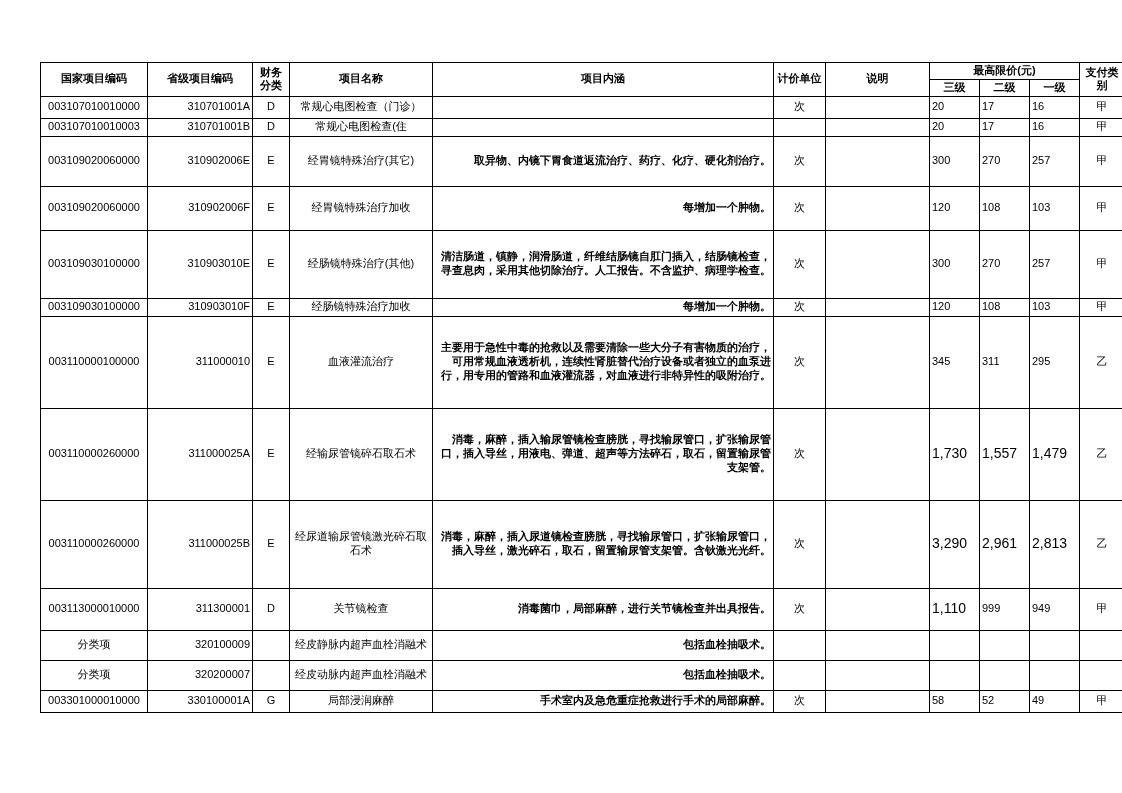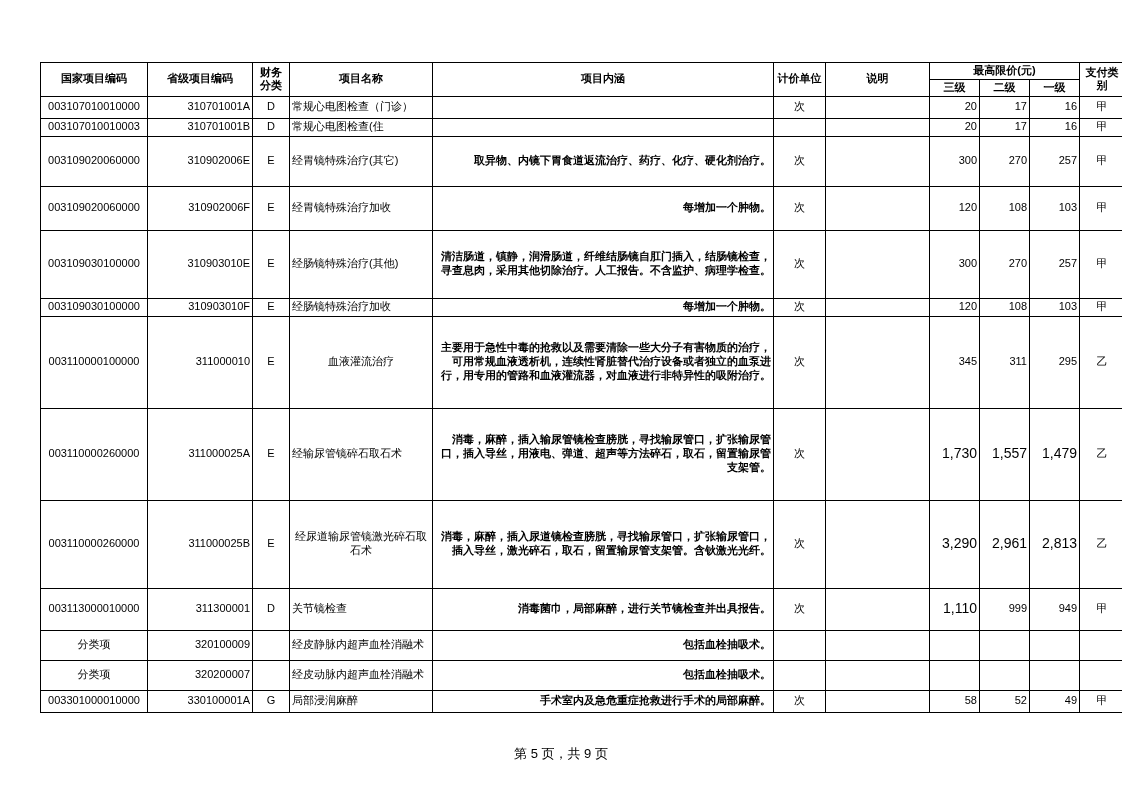--- a/index.html
+++ b/index.html
@@ -58,26 +58,26 @@
   col.c-unit { width: 52px; }
   col.c-note { width: 104px; }
   col.c-p3 { width: 50px; }
   col.c-p2 { width: 50px; }
   col.c-p1 { width: 50px; }
   col.c-pay { width: 45px; }
 
   td.natcode { text-align: center; font-size: 11px; }
   td.provcode { text-align: right; font-size: 11px; }
   td.fin { text-align: center; font-size: 11px; }
-  td.name { text-align: left; font-size: 11.5px; }
+  td.name { text-align: center; font-size: 11.5px; }
   td.name.center { text-align: center; }
   td.content { text-align: right; font-size: 11px; font-weight: bold; }
   td.unit { text-align: center; font-size: 11px; }
   td.note { text-align: center; }
-  td.price { text-align: right; font-size: 10.5px; }
+  td.price { text-align: left; font-size: 10.5px; }
   td.price.small { font-size: 14px; }
   td.pay { text-align: center; font-size: 11px; }
 
   .footer {
     position: absolute;
     left: 0;
     top: 745px;
     width: 1122px;
     text-align: center;
     font-size: 13px;
@@ -300,15 +300,14 @@
         <td class="note"></td>
         <td class="price">58</td>
         <td class="price">52</td>
         <td class="price">49</td>
         <td class="pay">甲</td>
       </tr>
 
     </tbody>
   </table>
 
-  <div class="footer">第 5 页，共 9 页</div>
 
 </div>
 
 </body></html>

